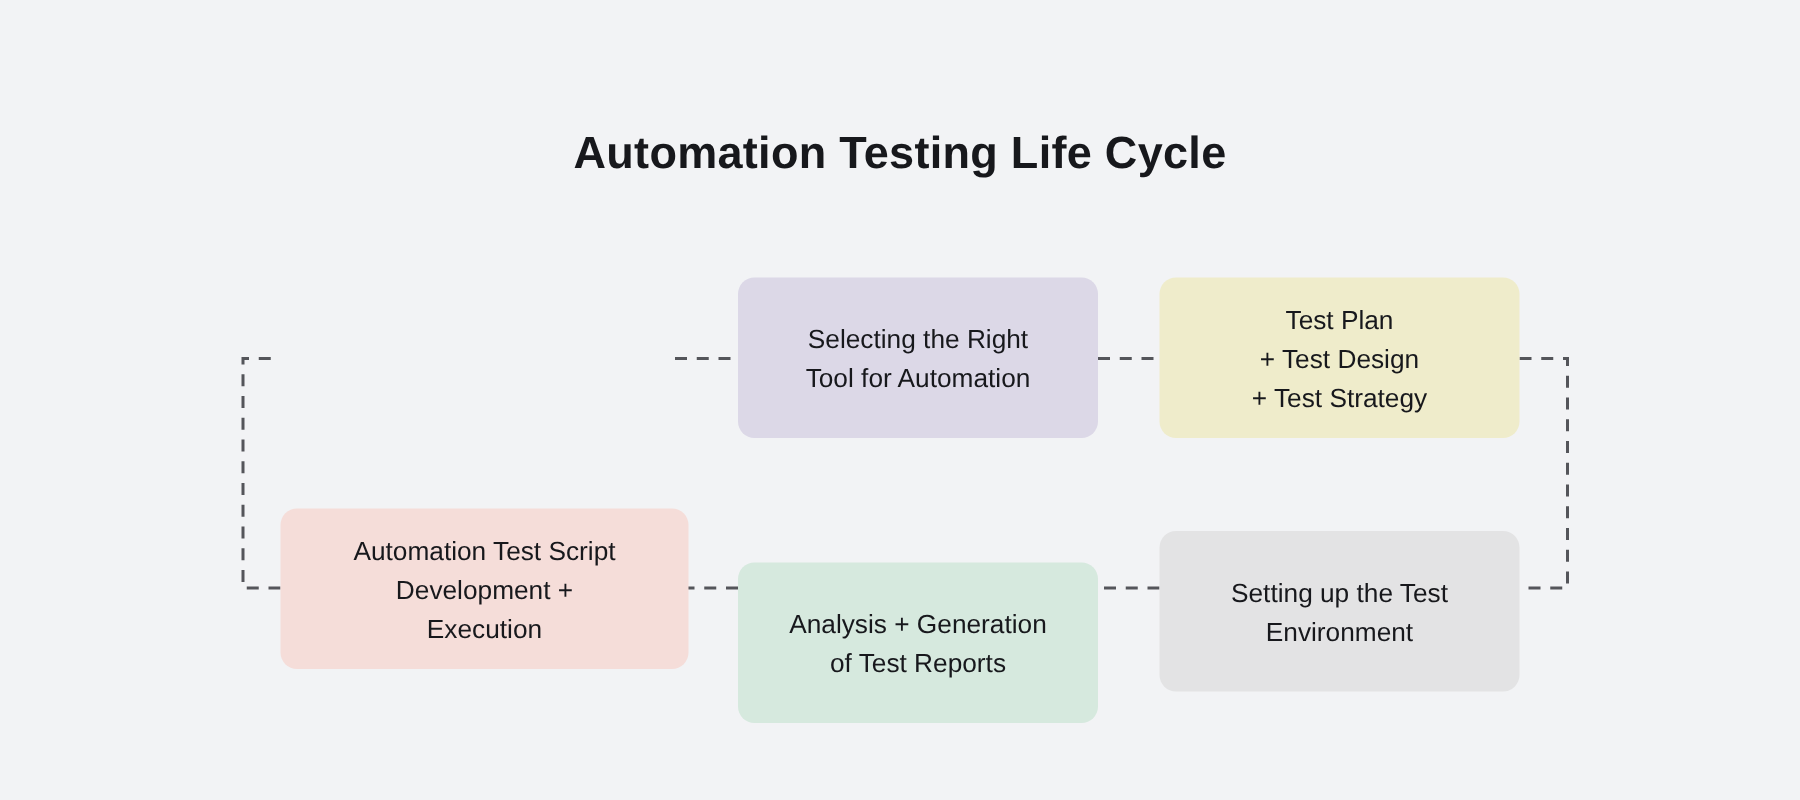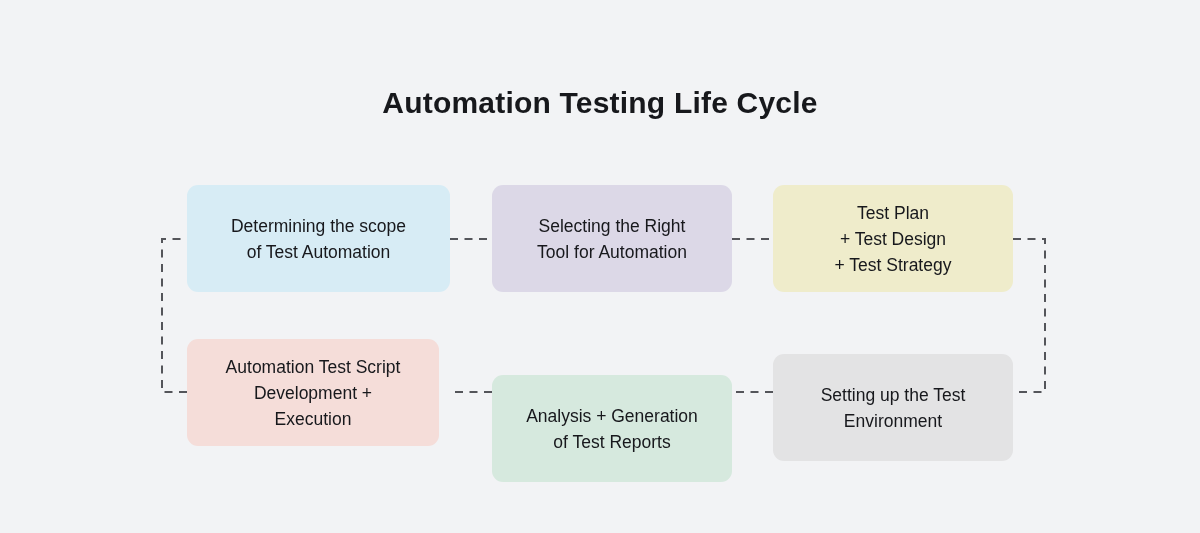--- a/index.html
+++ b/index.html
@@ -43,42 +43,40 @@
     font-size: 17.5px;
     line-height: 26px;
     font-weight: 400;
     white-space: pre-line;
     padding: 8px 14px;
   }
   
   .pos-r1c1 { left: 187px; top: 185px; width: 263px; height: 107px; }
   .pos-r1c2 { left: 492px; top: 185px; width: 240px; height: 107px; }
   .pos-r1c3 { left: 773px; top: 185px; width: 240px; height: 107px; }
-  .pos-r2c1 { left: 187px; top: 339px; width: 252px; height: 107px; }
+  .pos-r2c1 { left: 187px; top: 339px; width: 272px; height: 107px; }
   .pos-r2c2 { left: 492px; top: 339px; width: 240px; height: 107px; margin-top: 36px; }
   .pos-r2c3 { left: 773px; top: 339px; width: 240px; height: 107px; }
 </style>
 </head>
 <body style="background: rgb(242, 243, 245);">
 
 <div class="canvas">
 
   <h1 class="title" style="color: rgb(23, 24, 28);">Automation Testing Life Cycle</h1>
 
   <svg class="connectors" viewBox="0 0 1200 533" xmlns="http://www.w3.org/2000/svg">
     <path d="M450 239 H492" fill="none" stroke-width="2" stroke-dasharray="8 6.5" style="stroke: rgb(84, 85, 90);"></path>
     <path d="M732 239 H773" fill="none" stroke-width="2" stroke-dasharray="8 6.5" style="stroke: rgb(84, 85, 90);"></path>
     <path d="M1013 239 H1045 V392 H1013" fill="none" stroke-width="2" stroke-dasharray="8 6.5" style="stroke: rgb(84, 85, 90);"></path>
     <path d="M773 392 H732" fill="none" stroke-width="2" stroke-dasharray="8 6.5" style="stroke: rgb(84, 85, 90);"></path>
     <path d="M492 392 H450" fill="none" stroke-width="2" stroke-dasharray="8 6.5" style="stroke: rgb(84, 85, 90);"></path>
     <path d="M187 392 H162 V239 H187" fill="none" stroke-width="2" stroke-dasharray="8 6.5" style="stroke: rgb(84, 85, 90);"></path>
   </svg>
 
-  <div class="step-box pos-r1c1" style="background: rgb(215, 236, 245); color: rgb(23, 24, 28);">Determining the scope
-of Test Automation</div>
 
   <div class="step-box pos-r1c2" style="background: rgb(220, 216, 231); color: rgb(23, 24, 28);">Selecting the Right
 Tool for Automation</div>
 
   <div class="step-box pos-r1c3" style="background: rgb(239, 236, 203); color: rgb(23, 24, 28);">Test Plan
 + Test Design
 + Test Strategy</div>
 
   <div class="step-box pos-r2c1" style="background: rgb(245, 221, 217); color: rgb(23, 24, 28);">Automation Test Script
 Development +

